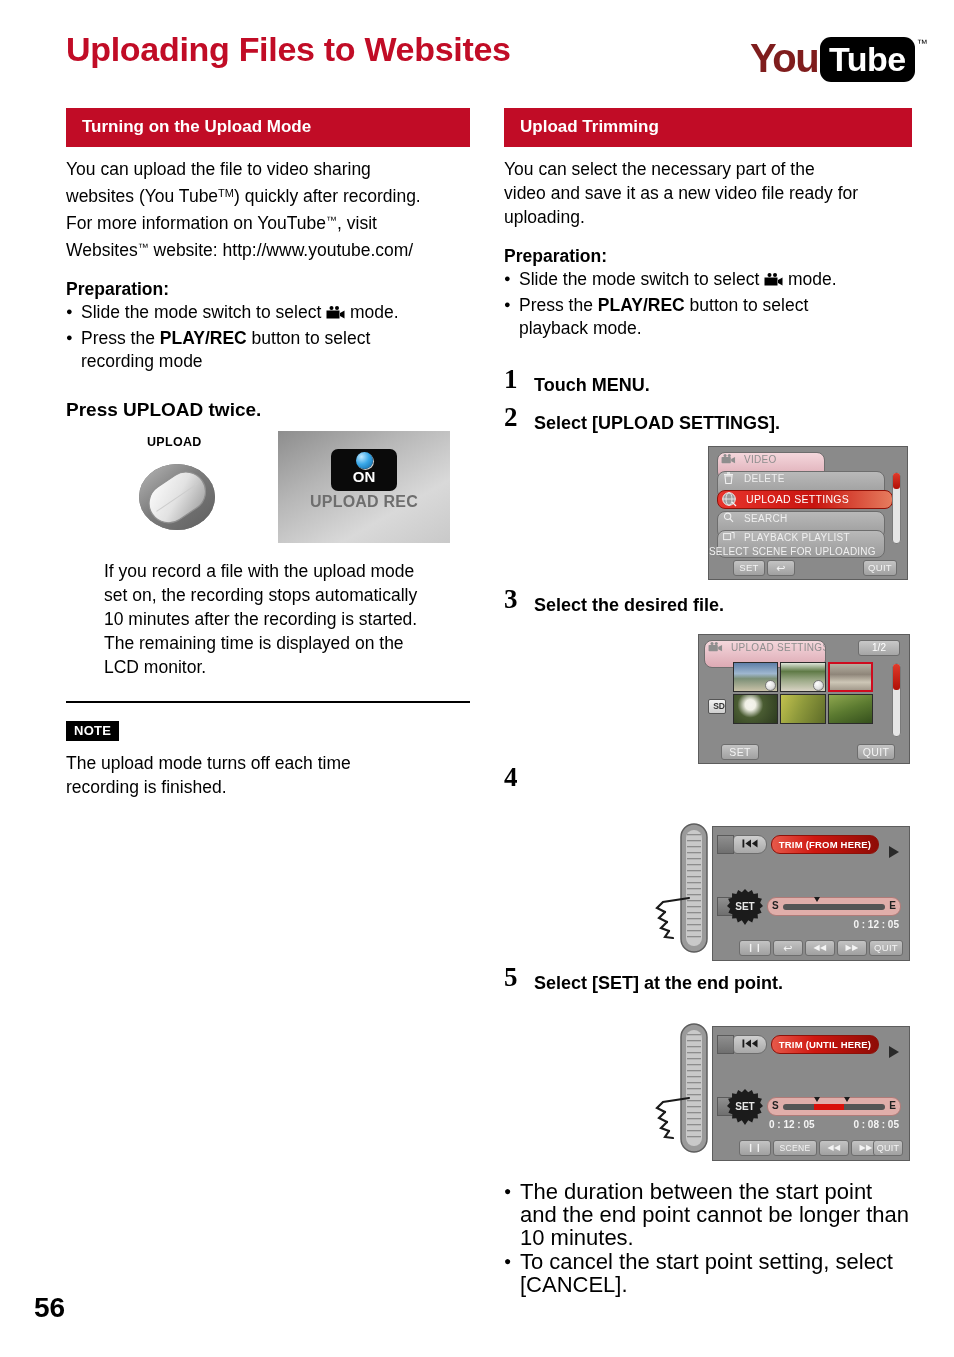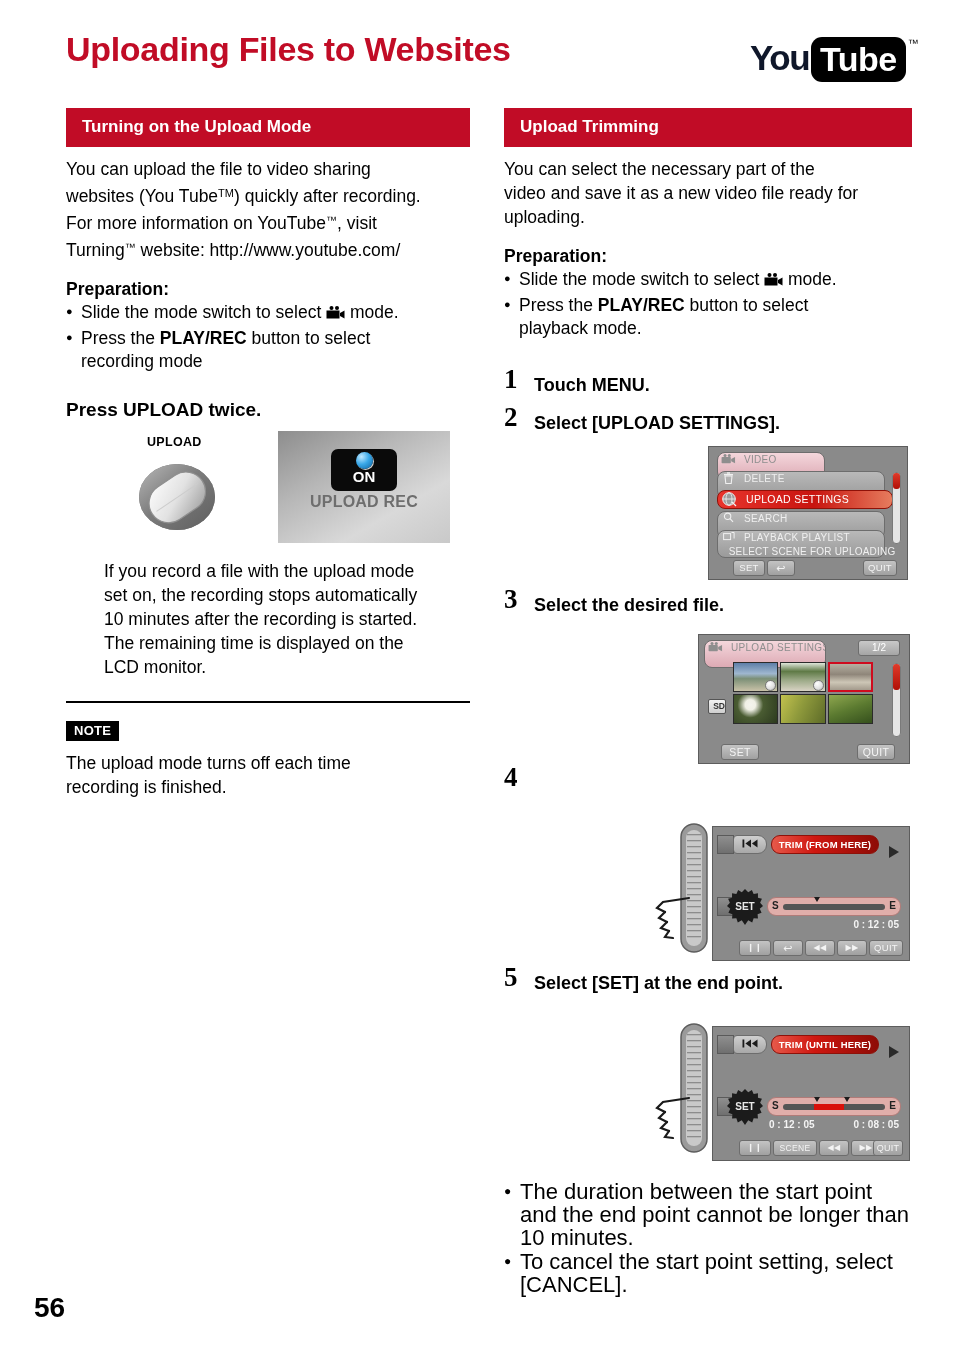--- a/index.html
+++ b/index.html
@@ -27,23 +27,23 @@
 
   
   #yt-logo {
     position: absolute;
     left: 750px;
     top: 36px;
     display: flex;
     align-items: flex-start;
   }
   #yt-you {
-    font-size: 35px;
-    font-weight: bold;
-    color: #0f172a;
+    font-size: 40px;
+    font-weight: bold;
+    color: #7f1d1d;
     letter-spacing: -1.5px;
     line-height: 44px;
   }
   #yt-tube-box {
     background: #000;
     border-radius: 11px;
     padding: 2px 9px 3px 9px;
     margin-left: 2px;
     margin-top: 1px;
   }
@@ -291,23 +291,23 @@
     position: absolute;
     left: 0; top: 0; right: 0;
     background: linear-gradient(#e03a2a,#b01007);
     border-radius: 3px;
   }
 
   
   #lcd-menu { position: absolute; left: 708px; top: 446px; width: 200px; height: 134px; }
   #menu-status {
     position: absolute;
-    left: 8px; right: 0;
+    left: 0; right: 0;
     bottom: 22px;
-    text-align: center;
+    text-align: left;
     color: #f0f0f0;
     font-size: 10px;
     letter-spacing: 0.2px;
   }
 
   
   #lcd-files { position: absolute; left: 698px; top: 634px; width: 212px; height: 130px; }
   #files-hdr { position: absolute; left: 5px; top: 5px; right: 5px; height: 17px; }
   #files-hdr .pill.hdr { width: 122px; }
   #page-badge {
@@ -513,21 +513,21 @@
 </div>
 
 <div class="column" id="col-left">
 
   <div class="section-bar">Turning on the Upload Mode</div>
 
   <div class="body-text">
     <span>You can upload the file to video sharing</span><br>
     <span>websites (You Tube</span><sup class="tm">TM</sup><span>) quickly after recording.</span><br>
     <span>For more information on YouTube</span><sup class="tm">™</sup><span>, visit</span><br>
-    <span>Turning</span><sup class="tm">™</sup><span> website: http://www.youtube.com/</span>
+    <span>Websites</span><sup class="tm">™</sup><span> website: http://www.youtube.com/</span>
   </div>
 
   <div class="subhead">Preparation:</div>
   <ul class="bullets">
     <li>
       <span>Slide the mode switch to select</span>
       <span style="display:inline-block;vertical-align:-2px;">
         <svg width="19" height="14" viewBox="0 0 19 14">
             <circle cx="5.5" cy="2" r="2" fill="#000"></circle>
             <circle cx="11" cy="2" r="2" fill="#000"></circle>

